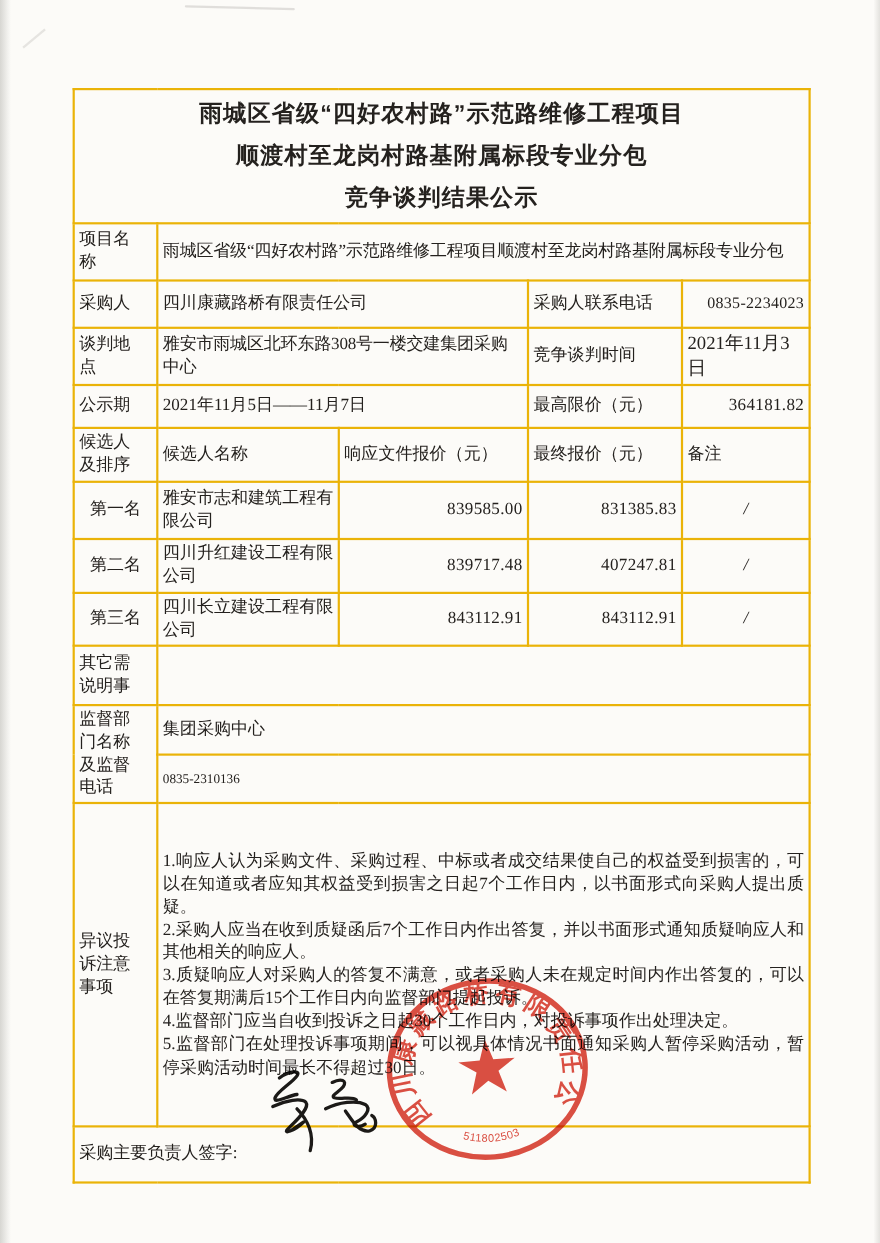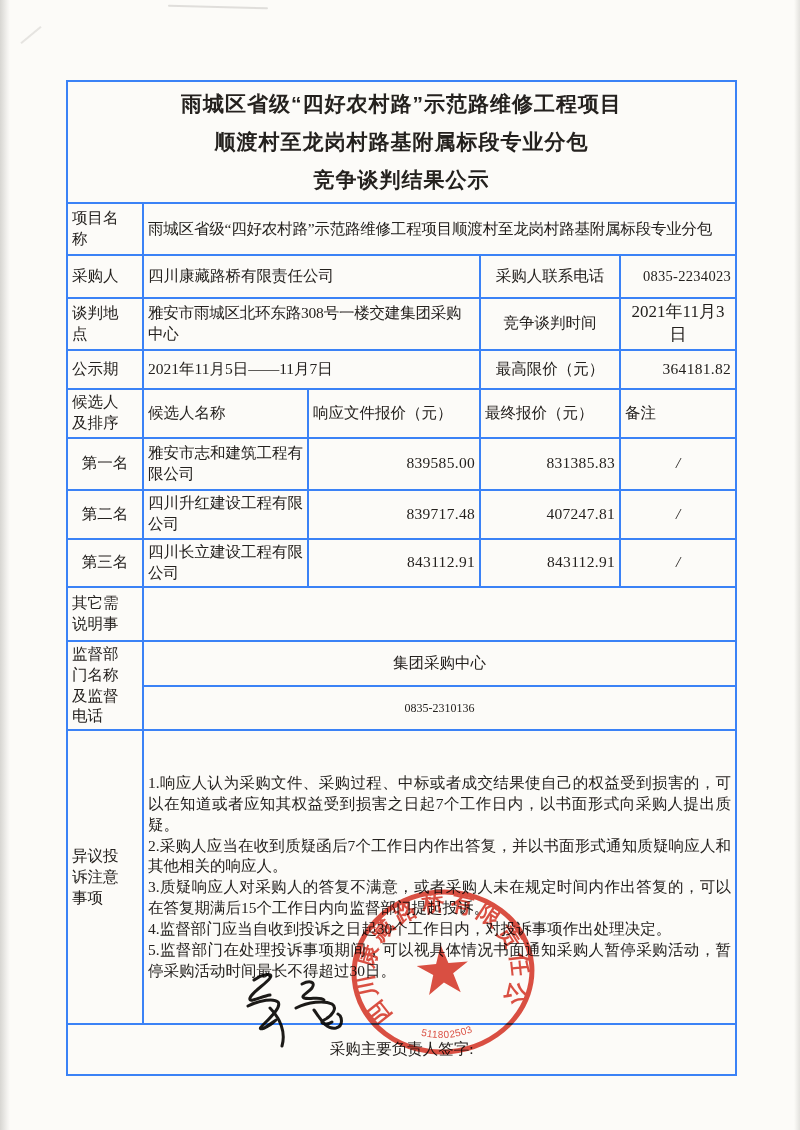--- a/index.html
+++ b/index.html
@@ -15,21 +15,21 @@
   .edge-right{position:absolute;right:0;top:0;width:6px;height:1130px;
     background:linear-gradient(270deg,#e3e2de,#fcfbf8);}
   .scan-mark-top{position:absolute;left:168px;top:6px;width:100px;height:2px;
     background:#c8c7c3;opacity:.55;transform:rotate(1.5deg);border-radius:2px;}
   .scan-mark-corner{position:absolute;left:18px;top:34px;width:26px;height:2px;
     background:#cfcec9;opacity:.5;transform:rotate(-40deg);}
 
   .sheet{position:absolute;left:66px;top:80px;}
   table.doc{border-collapse:collapse;table-layout:fixed;width:669px;background:transparent;}
   table.doc td{
-    border:2px solid #3b82f6;
+    border:2px solid #eab308;
     vertical-align:middle;
     padding:2px 4px;
     font-size:15.5px;
     line-height:1.35;
     overflow:hidden;
   }
   
   .h-title td{height:116px}
   .h-r1 td{height:46px}
   .h-r2 td{height:37px}
@@ -46,30 +46,30 @@
   .h-r13 td{height:45px}
 
   .title-cell{text-align:center;}
   .title-line{
     font-family:"Liberation Sans","DejaVu Sans",sans-serif;
     font-weight:bold;font-size:21px;line-height:38px;letter-spacing:1px;
   }
   td.lab{white-space:pre-line;font-size:16px;padding-left:6px;line-height:1.32;}
   td.val{text-align:left;padding-left:9px;}
   td.val-sm{font-size:15px;padding-left:7px;letter-spacing:-0.2px;margin-top:26px;}
-  td.cen{text-align:center;padding-left:2px;}
+  td.cen{text-align:left;padding-left:2px;}
   td.num{text-align:right;font-size:13.5px;letter-spacing:.3px;}
   td.hdr{font-size:16px;}
   td.rank{text-align:center;font-size:15.5px;}
   td.slash{text-align:center;font-size:16px;font-style:italic;}
   td.obj{
     white-space:pre-line;font-size:15px;line-height:1.5;
     padding:14px 8px 10px 9px;vertical-align:middle;text-align:justify;
   }
-  td.sig-cell{padding-left:7px;font-size:16.5px;border-top-width:3px;text-align:center;}
+  td.sig-cell{padding-left:7px;font-size:16.5px;border-top-width:3px;}
 
   .overlay{position:absolute;pointer-events:none;}
   .stamp{left:347px;top:886px;width:192px;height:172px;mix-blend-mode:multiply;opacity:.88;transform:rotate(-5deg);}
   .handwriting{left:240px;top:962px;width:115px;height:92px;mix-blend-mode:multiply;}
 </style>
 </head>
 <body>
 
 <div class="edge-left"></div>
 <div class="edge-right"></div>

